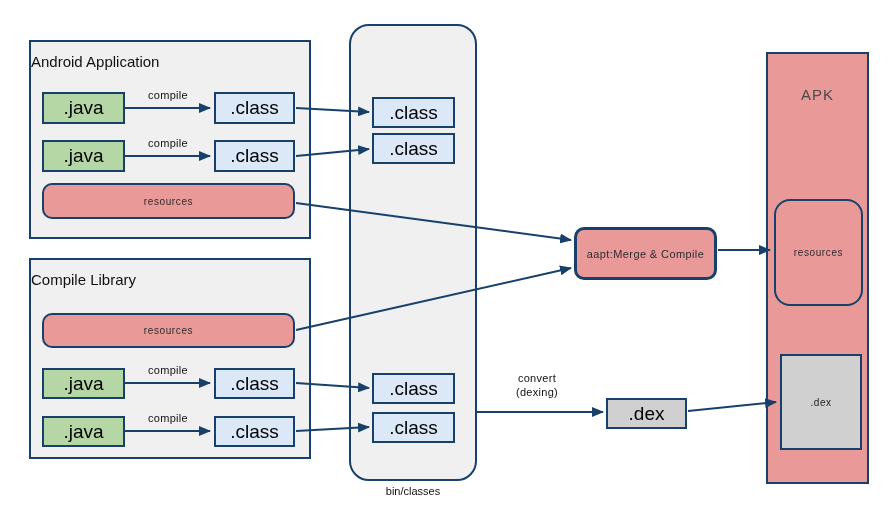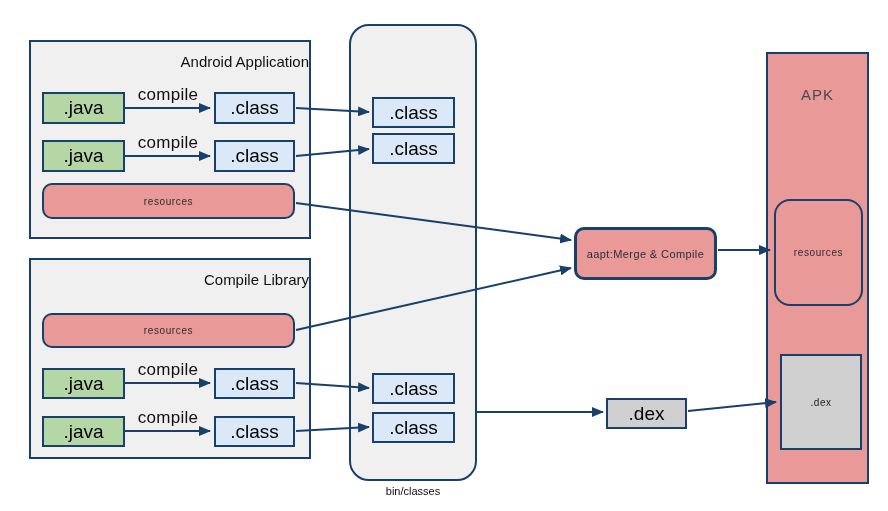--- a/index.html
+++ b/index.html
@@ -12,21 +12,21 @@
   }
   html,body{margin:0;padding:0;background:#ffffff;}
   body{font-family:"Liberation Sans","DejaVu Sans",sans-serif;color:#000;}
   .canvas{position:relative;width:888px;height:511px;background:#fff;overflow:hidden;}
 
   .group{
     position:absolute;background:var(--group-fill);
     border:2px solid var(--border);box-sizing:border-box;
   }
   .group-title{
-    position:absolute;left:0;right:0;top:11px;text-align:right;
+    position:absolute;left:0;right:0;top:11px;text-align:left;
     font-size:15px;color:#111;
   }
   .node{
     position:absolute;box-sizing:border-box;border:2px solid var(--border);
     display:flex;align-items:center;justify-content:center;
     font-size:19px;color:#000;
   }
   .java{background:var(--java-fill);}
   .clazz{background:var(--class-fill);}
   .redbar{background:var(--red-fill);border-radius:10px;font-size:10px;color:#2e2e2e;letter-spacing:0.6px;}
@@ -65,21 +65,21 @@
     font-size:10px;color:#2e2e2e;letter-spacing:0.6px;
   }
   .apk-dex{
     position:absolute;left:12px;top:300px;width:82px;height:96px;
     background:var(--dex-fill);border:2px solid var(--border);box-sizing:border-box;
     display:flex;align-items:center;justify-content:center;
     font-size:10px;color:#222;letter-spacing:0.5px;
   }
 
   .edge-label{
-    position:absolute;text-align:center;font-size:17px;line-height:14px;color:#111;
+    position:absolute;text-align:center;font-size:11px;line-height:14px;color:#111;
     letter-spacing:0.3px;
   }
 
   svg.wires{position:absolute;left:0;top:0;width:888px;height:511px;pointer-events:none;}
   svg.wires line{stroke:var(--border);stroke-width:2;}
 </style>
 </head>
 <body>
 
 <div class="canvas">
@@ -112,20 +112,24 @@
   <div class="node clazz" style="left:372px;top:97px;width:83px;height:31px;">.class</div>
   <div class="node clazz" style="left:372px;top:133px;width:83px;height:31px;">.class</div>
   <div class="node clazz" style="left:372px;top:373px;width:83px;height:31px;">.class</div>
   <div class="node clazz" style="left:372px;top:412px;width:83px;height:31px;">.class</div>
 
   <div class="aapt">
     <span>aapt:</span>
     <span>Merge &amp; Compile</span>
   </div>
 
+  <div class="edge-label" style="left:497px;top:371px;width:80px;">
+    <span>convert</span><br>
+    <span>(dexing)</span>
+  </div>
 
   <div class="node dexnode" style="left:606px;top:398px;width:81px;height:31px;">.dex</div>
 
   <div class="apk">
     <div class="apk-title">APK</div>
     <div class="apk-resources">resources</div>
     <div class="apk-dex">.dex</div>
   </div>
 
   <svg class="wires" viewBox="0 0 888 511">

